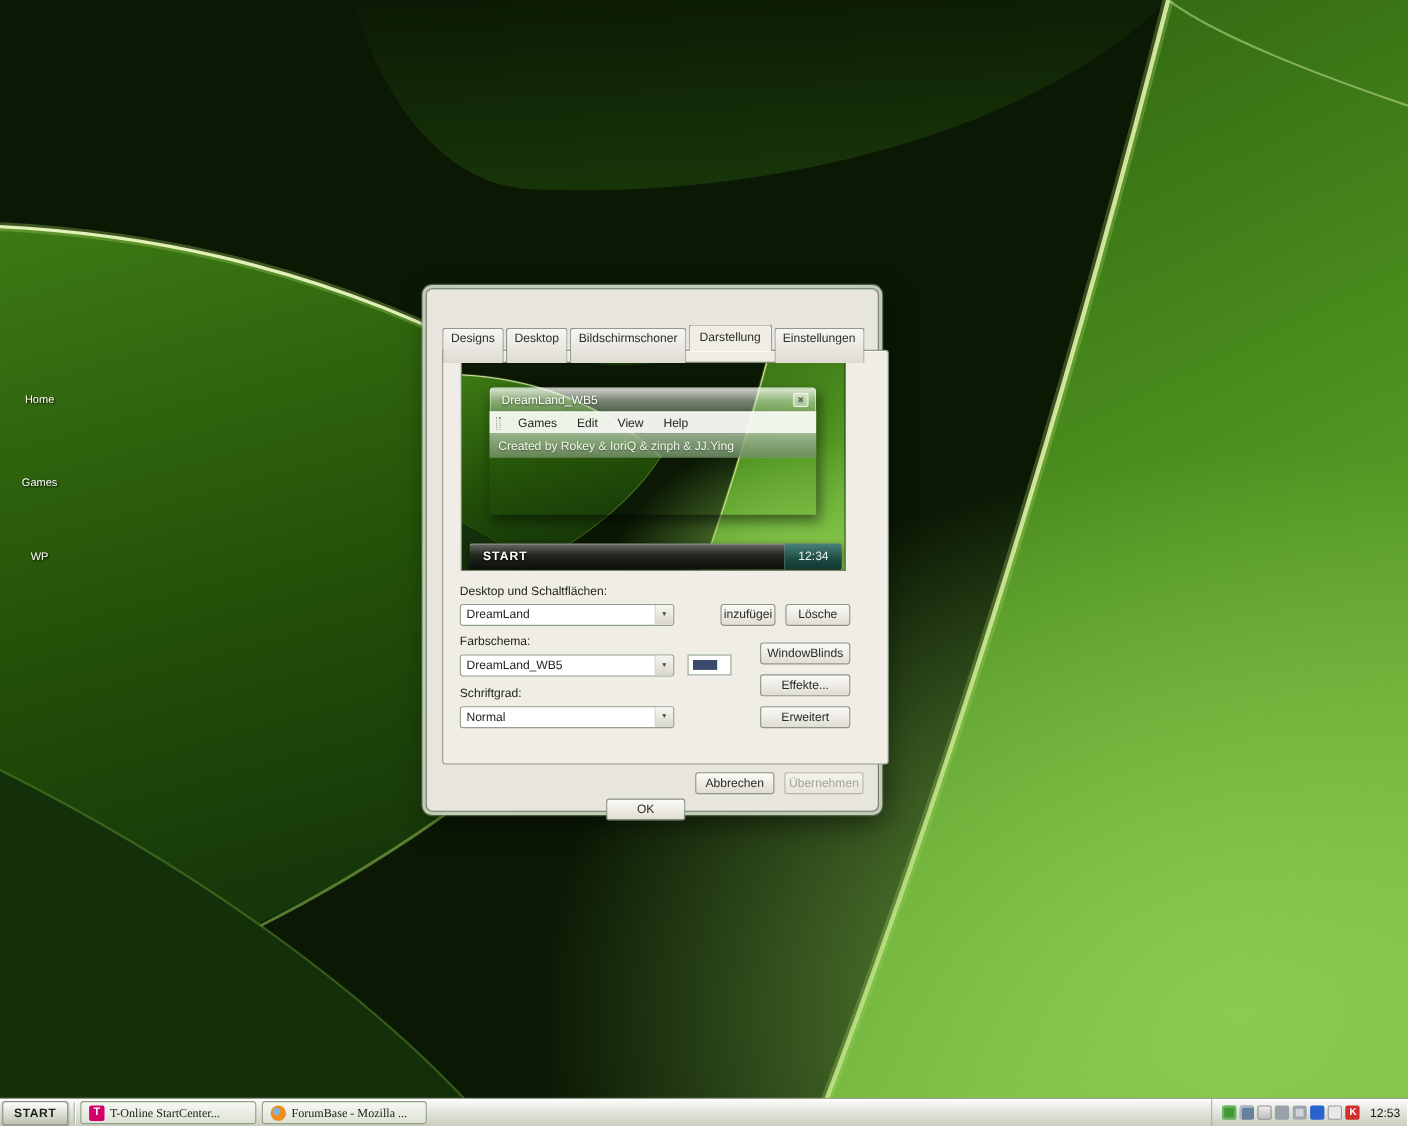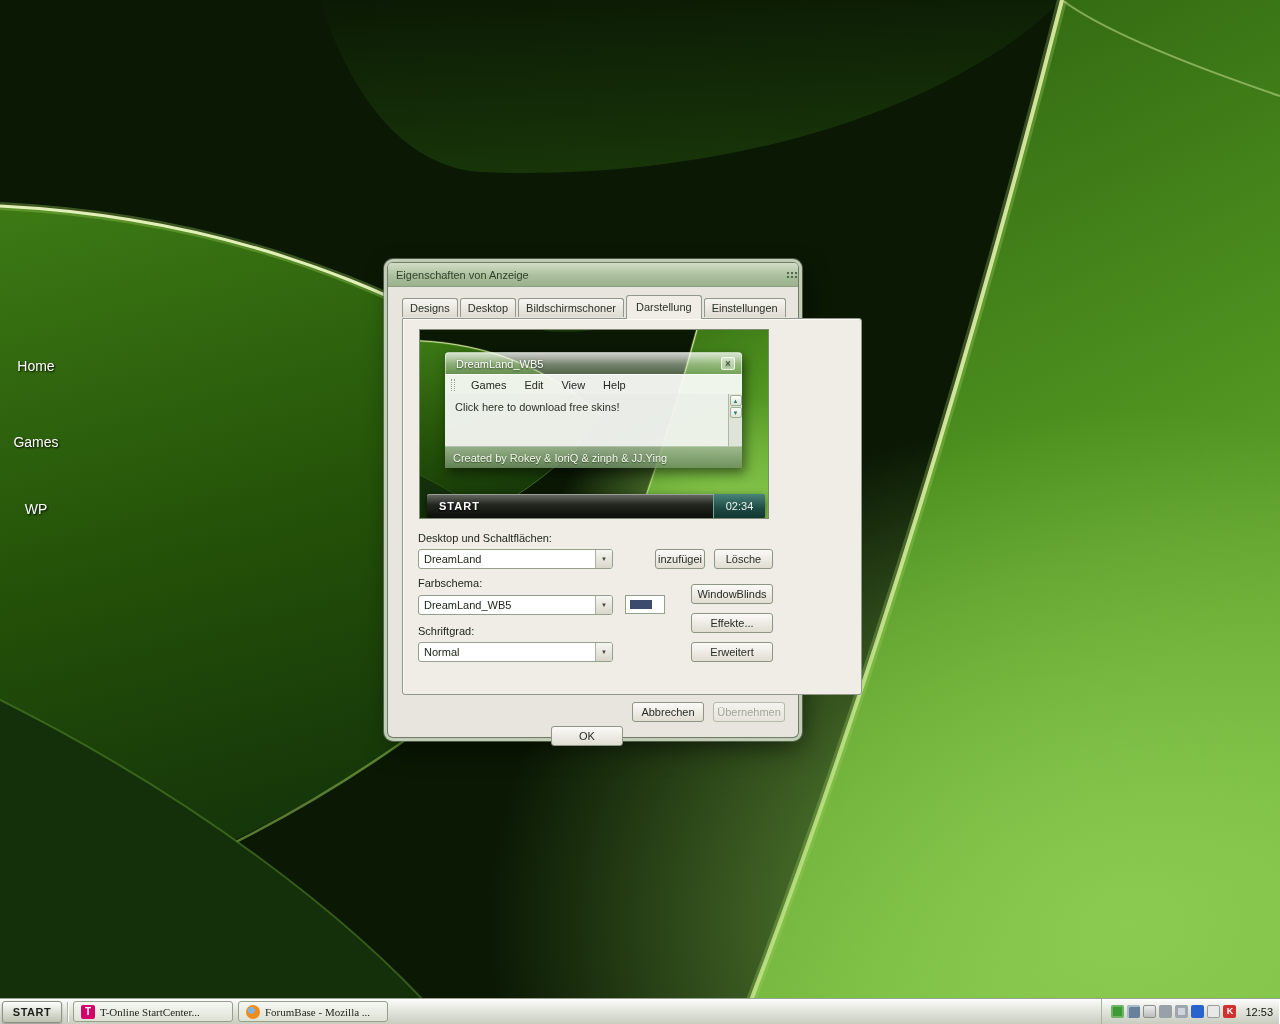--- a/index.html
+++ b/index.html
@@ -4,41 +4,41 @@
 <style>
   * { margin:0; padding:0; box-sizing:border-box; }
   html,body { width:1280px; height:1024px; overflow:hidden; background:#0a1804;
               font-family:"Liberation Sans", sans-serif; }
   .screen { position:relative; width:1280px; height:1024px; overflow:hidden; }
 
   .wallpaper { position:absolute; inset:0; width:1280px; height:1024px; display:block; }
 
   
   .desk-icon { position:absolute; left:0; width:72px; text-align:center; cursor:default; }
-  .desk-label { color:#fff; font-size:14px; text-shadow:1px 1px 2px rgba(0,0,0,.95); }
+  .desk-label { color:#fff; font-size:10px; text-shadow:1px 1px 2px rgba(0,0,0,.95); }
 
   
   .dialog { position:absolute; left:388px; top:263px; width:410px; height:474px;
             background:#e7e5de; border-radius:5px; font-size:11px; color:#1e241b;
             box-shadow:0 0 0 1px #6d7a64, 0 0 0 4px rgba(203,214,193,.92),
                        0 0 0 5px rgba(110,126,100,.65), 4px 10px 26px rgba(0,0,0,.55); }
   .dlg-title { position:absolute; top:0; left:0; right:0; height:24px; border-radius:4px 4px 0 0;
                background:linear-gradient(180deg,#d2ddc6,#abc09d 55%,#9bb18d);
                display:flex; align-items:center; padding:0 8px; color:#31402b;
                border-bottom:1px solid #8ba07e; }
   .dlg-grip { position:absolute; right:9px; top:9px; width:2px; height:2px; background:#55654b;
               box-shadow:4px 0 0 #55654b, 8px 0 0 #55654b, 0 4px 0 #55654b, 4px 4px 0 #55654b, 8px 4px 0 #55654b; }
 
   .tabs { position:absolute; top:35px; left:14px; display:flex; z-index:3; }
-  .tab { height:19px; line-height:19px; padding:0 7px; margin-right:2px; color:#2a3026;
+  .tab { height:32px; line-height:19px; padding:0 7px; margin-right:2px; color:#2a3026;
          background:linear-gradient(#f7f6f2,#dedbd2); border:1px solid #8f988a;
          border-bottom:none; border-radius:3px 3px 0 0; }
   .tab.active { background:#efede6; height:24px; margin-top:-3px; line-height:22px; padding:0 9px; }
 
-  .panel { position:absolute; top:55px; left:14px; width:460px; height:377px; z-index:1;
+  .panel { position:absolute; top:55px; left:14px; width:406px; height:377px; z-index:1;
            background:#efede6; border:1px solid #8f988a; border-radius:0 3px 3px 3px;
            box-shadow:inset 1px 1px 0 #fbfaf7; }
 
   
   .preview { position:absolute; left:16px; top:10px; width:350px; height:190px;
              border:1px solid #7f8a75; overflow:hidden; background:#1a3a0c; }
   .preview > svg { position:absolute; inset:0; width:100%; height:100%; }
 
   .pw { position:absolute; left:25px; top:22px; width:297px; height:116px;
         border-radius:4px 4px 0 0; box-shadow:3px 5px 12px rgba(0,0,0,.5); }
@@ -179,59 +179,48 @@
     <div class="desk-label">Home</div>
   </div>
   <div class="desk-icon" style="top:434px">
     <div class="desk-label">Games</div>
   </div>
   <div class="desk-icon" style="top:501px">
     <div class="desk-label">WP</div>
   </div>
 
   <div class="dialog">
-    <div class="dlg-title">
-      <span>Eigenschaften von Anzeige</span>
-      <span class="dlg-grip"></span>
-    </div>
 
     <div class="panel">
 
       <div class="preview">
         <svg viewBox="0 0 1280 1024" preserveAspectRatio="xMidYMid slice">
             <use href="#wp"></use>
           </svg>
 
         <div class="pw">
           <div class="pw-title">
             <span>DreamLand_WB5</span>
             <span class="pw-close">×</span>
           </div>
           <div class="pw-menu">
             <span class="pw-grip"></span>
             <span class="mi">Games</span>
             <span class="mi">Edit</span>
             <span class="mi">View</span>
             <span class="mi">Help</span>
           </div>
-          <div class="pw-body">
-            <span class="txt">Click here to download free skins!</span>
-            <div class="pw-scroll">
-              <div class="pw-sbtn">▲</div>
-              <div class="pw-sbtn">▼</div>
-            </div>
-          </div>
           <div class="pw-status">
             <span>Created by Rokey &amp; IoriQ &amp; zinph &amp; JJ.Ying</span>
           </div>
         </div>
 
         <div class="pv-start">
           <span class="lbl">START</span>
-          <span class="pv-clock">02:34</span>
+          <span class="pv-clock">12:34</span>
         </div>
       </div>
 
       <div class="flabel" style="left:15px;top:213px">Desktop und Schaltflächen:</div>
       <div class="combo" style="left:15px;top:230px;width:195px">
         <span class="val">DreamLand</span>
         <span class="cbtn">▼</span>
       </div>
       <div class="tbtn" style="left:252px;top:230px;width:50px">inzufügei</div>
       <div class="tbtn" style="left:311px;top:230px;width:59px">Lösche</div>

